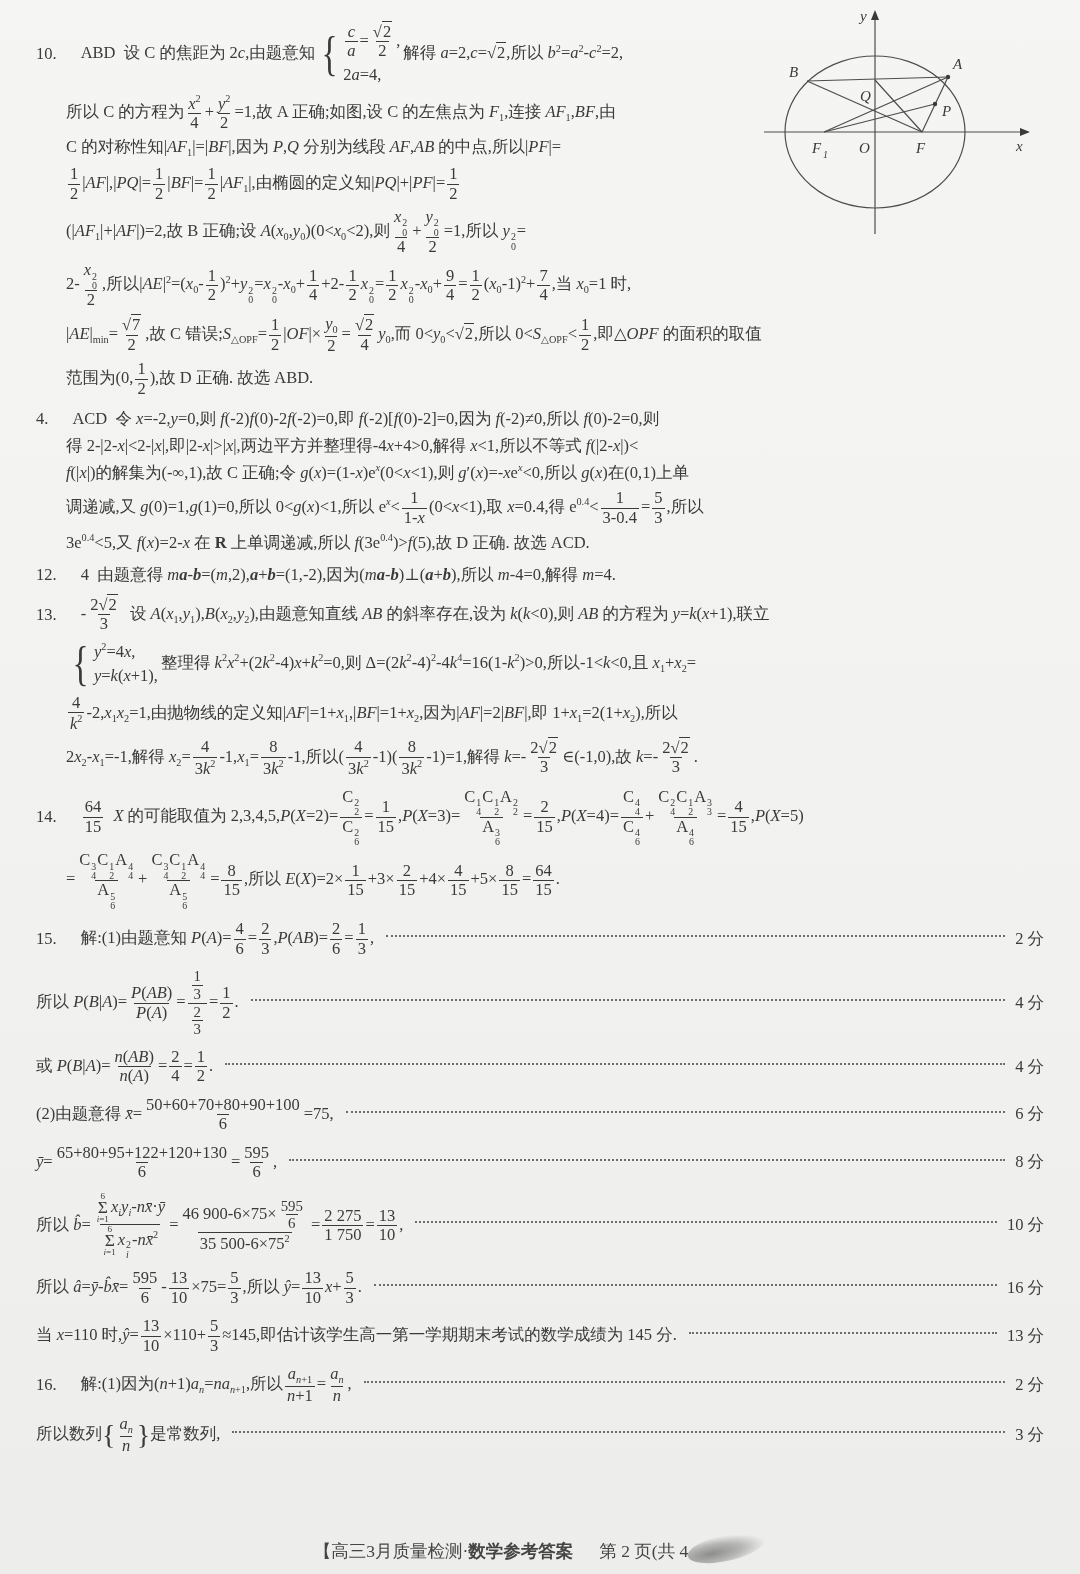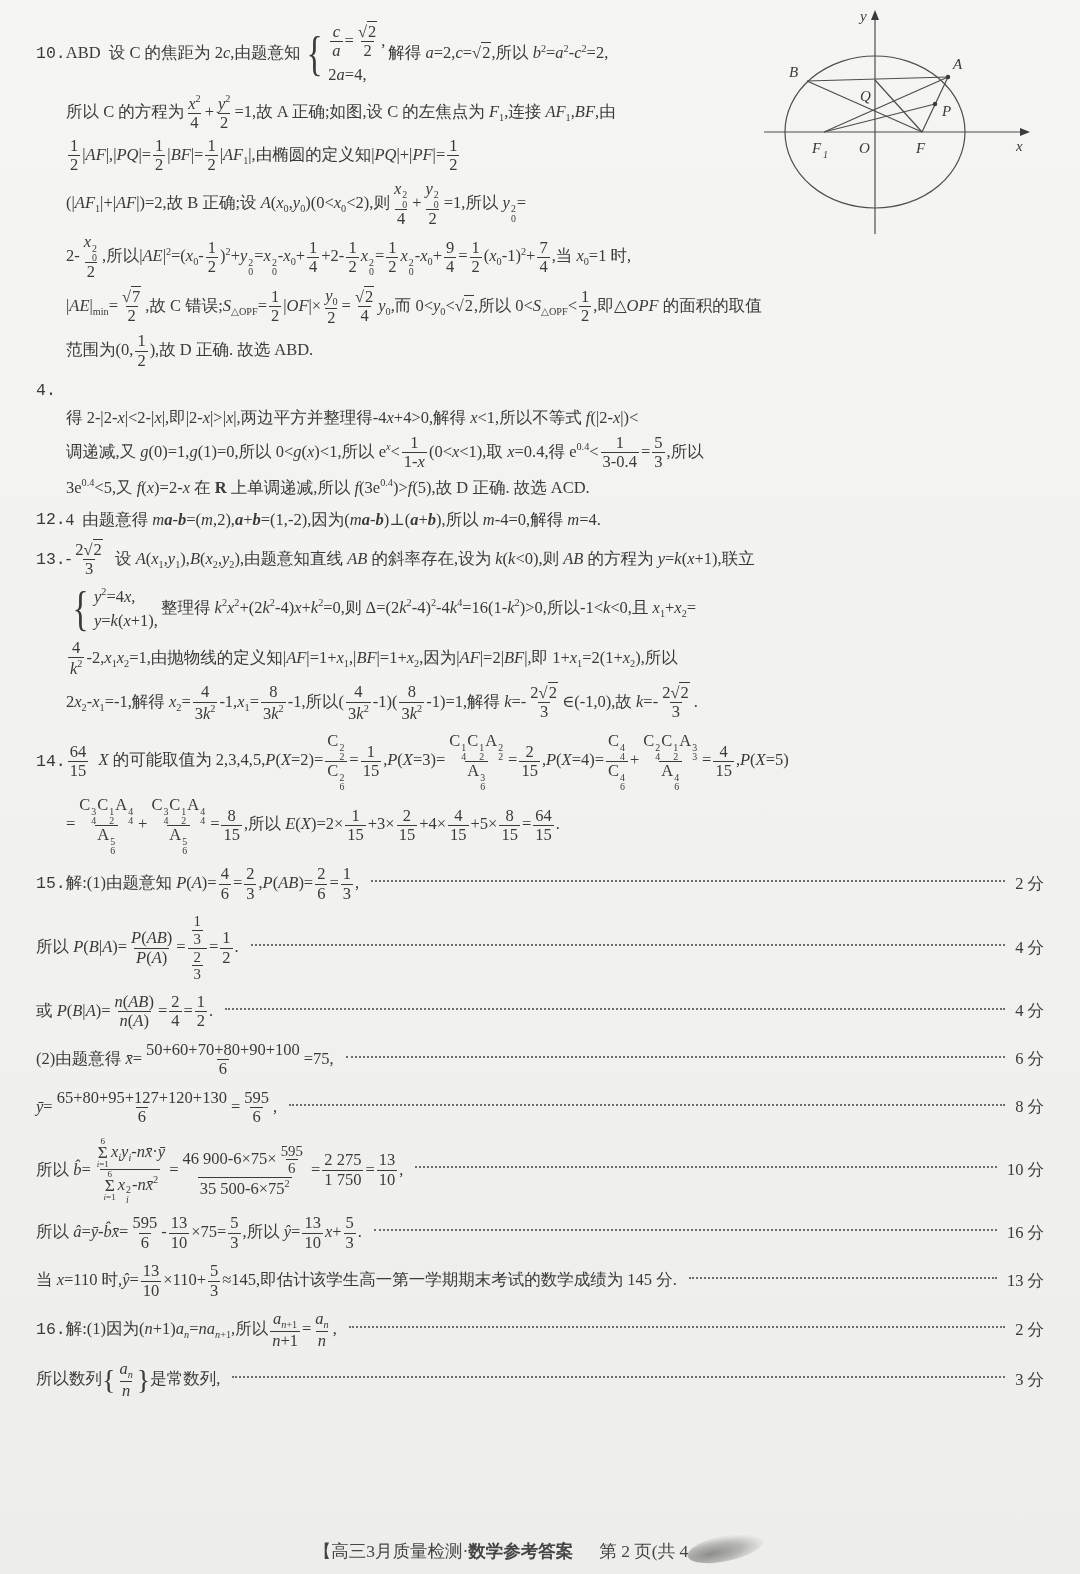--- a/index.html
+++ b/index.html
@@ -8,21 +8,21 @@
     background:linear-gradient(180deg,#f5f5f3 0%,#f1f1ef 60%,#ededeb 100%);
     color:#3a3a3a;
     font-family:"Liberation Serif","DejaVu Serif",serif;
     font-size:16.5px;line-height:1.25;
     padding:16px 34px 0 36px;overflow:hidden;
   }
   .answers{position:relative;z-index:2;}
   .problem{margin-bottom:10px;}
   .p15 .line,.p16 .line{margin:10px 0;}
   .line{display:flex;align-items:center;margin:5px 0;min-height:22px;}
-  .num{margin-right:0;white-space:nowrap;font-family:Liberation Mono, monospace;}
+  .num{margin-right:24px;white-space:nowrap;}
   .i1{margin-left:30px}
   .i2{margin-left:46px}
   .narrow{margin-right:272px;}
   .content{display:inline-block;}
   .leader{flex:1;min-width:24px;border-bottom:2px dotted #6d6d6d;margin:0 10px 0 12px;transform:translateY(-3px);}
   .score{white-space:nowrap;margin-right:2px;font-family:Liberation Serif, serif;}
 
   
   f{display:inline-flex;flex-direction:column;align-items:center;vertical-align:middle;margin:0 2px;text-align:center;line-height:1.12;}
   f>n{display:block;padding:0 2px;}
@@ -78,20 +78,23 @@
         <div class="line i1 narrow">
           <span class="content">所以 C 的方程为<f>
               <n><i>x</i><sup>2</sup></n>
               <d>4</d>
             </f>+<f>
               <n><i>y</i><sup>2</sup></n>
               <d>2</d>
             </f>=1,故 A 正确;如图,设 C 的左焦点为 <i>F</i><sub>1</sub>,连接 <i>AF</i><sub>1</sub>,<i>BF</i>,由</span>
         </div>
         <div class="line i1 narrow">
+          <span class="content">C 的对称性知|<i>AF</i><sub>1</sub>|=|<i>BF</i>|,因为 <i>P</i>,<i>Q</i> 分别为线段 <i>AF</i>,<i>AB</i> 的中点,所以|<i>PF</i>|=</span>
+        </div>
+        <div class="line i1 narrow">
           <span class="content"><f>
               <n>1</n>
               <d>2</d>
             </f>|<i>AF</i>|,|<i>PQ</i>|=<f>
               <n>1</n>
               <d>2</d>
             </f>|<i>BF</i>|=<f>
               <n>1</n>
               <d>2</d>
             </f>|<i>AF</i><sub>1</sub>|,由椭圆的定义知|<i>PQ</i>|+|<i>PF</i>|=<f>
@@ -180,23 +183,27 @@
         <div class="line i1">
           <span class="content">范围为(0,<f>
               <n>1</n>
               <d>2</d>
             </f>),故 D 正确. 故选 ABD.</span>
         </div>
       </div>
       <div class="problem p11">
         <div class="line i0">
           <span class="num">4.</span>
+          <span class="content">ACD&nbsp;&nbsp;令 <i>x</i>=-2,<i>y</i>=0,则 <i>f</i>(-2)<i>f</i>(0)-2<i>f</i>(-2)=0,即 <i>f</i>(-2)[<i>f</i>(0)-2]=0,因为 <i>f</i>(-2)≠0,所以 <i>f</i>(0)-2=0,则</span>
         </div>
         <div class="line i1">
           <span class="content">得 2-|2-<i>x</i>|&lt;2-|<i>x</i>|,即|2-<i>x</i>|&gt;|<i>x</i>|,两边平方并整理得-4<i>x</i>+4&gt;0,解得 <i>x</i>&lt;1,所以不等式 <i>f</i>(|2-<i>x</i>|)&lt;</span>
+        </div>
+        <div class="line i1">
+          <span class="content"><i>f</i>(|<i>x</i>|)的解集为(-∞,1),故 C 正确;令 <i>g</i>(<i>x</i>)=(1-<i>x</i>)e<sup><i>x</i></sup>(0&lt;<i>x</i>&lt;1),则 <i>g</i>′(<i>x</i>)=-<i>x</i>e<sup><i>x</i></sup>&lt;0,所以 <i>g</i>(<i>x</i>)在(0,1)上单</span>
         </div>
         <div class="line i1">
           <span class="content">调递减,又 <i>g</i>(0)=1,<i>g</i>(1)=0,所以 0&lt;<i>g</i>(<i>x</i>)&lt;1,所以 e<sup><i>x</i></sup>&lt;<f>
               <n>1</n>
               <d>1-<i>x</i></d>
             </f>(0&lt;<i>x</i>&lt;1),取 <i>x</i>=0.4,得 e<sup>0.4</sup>&lt;<f>
               <n>1</n>
               <d>3-0.4</d>
             </f>=<f>
               <n>5</n>
@@ -428,21 +435,21 @@
         <div class="line i1">
           <span class="content">(2)由题意得 <i>x̄</i>=<f>
               <n>50+60+70+80+90+100</n>
               <d>6</d>
             </f>=75,</span>
           <span class="leader"></span>
           <span class="score">6 分</span>
         </div>
         <div class="line i1">
           <span class="content"><i>ȳ</i>=<f>
-              <n>65+80+95+127+120+130</n>
+              <n>65+80+95+122+120+130</n>
               <d>6</d>
             </f>=<f>
               <n>595</n>
               <d>6</d>
             </f>,</span>
           <span class="leader"></span>
           <span class="score">8 分</span>
         </div>
         <div class="line i2">
           <span class="content">所以 <i>b̂</i>=<f>

